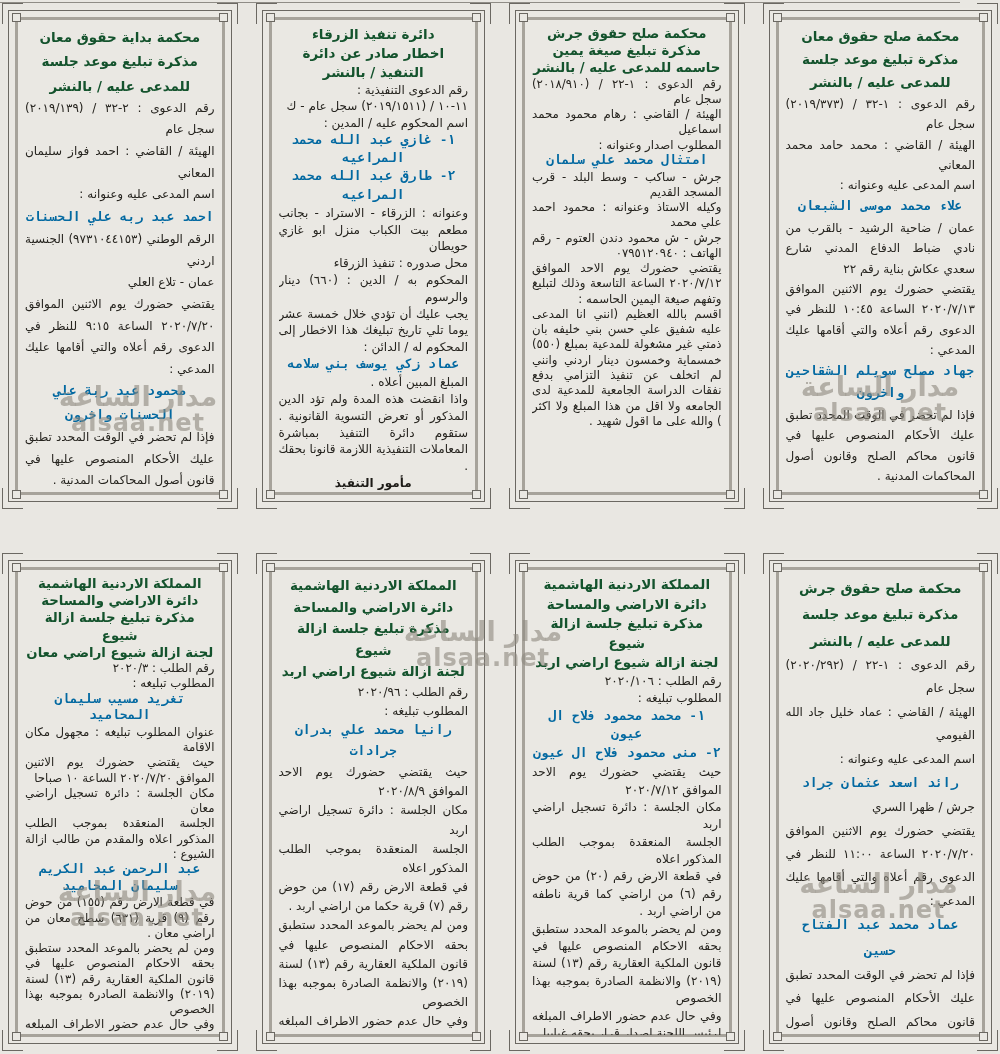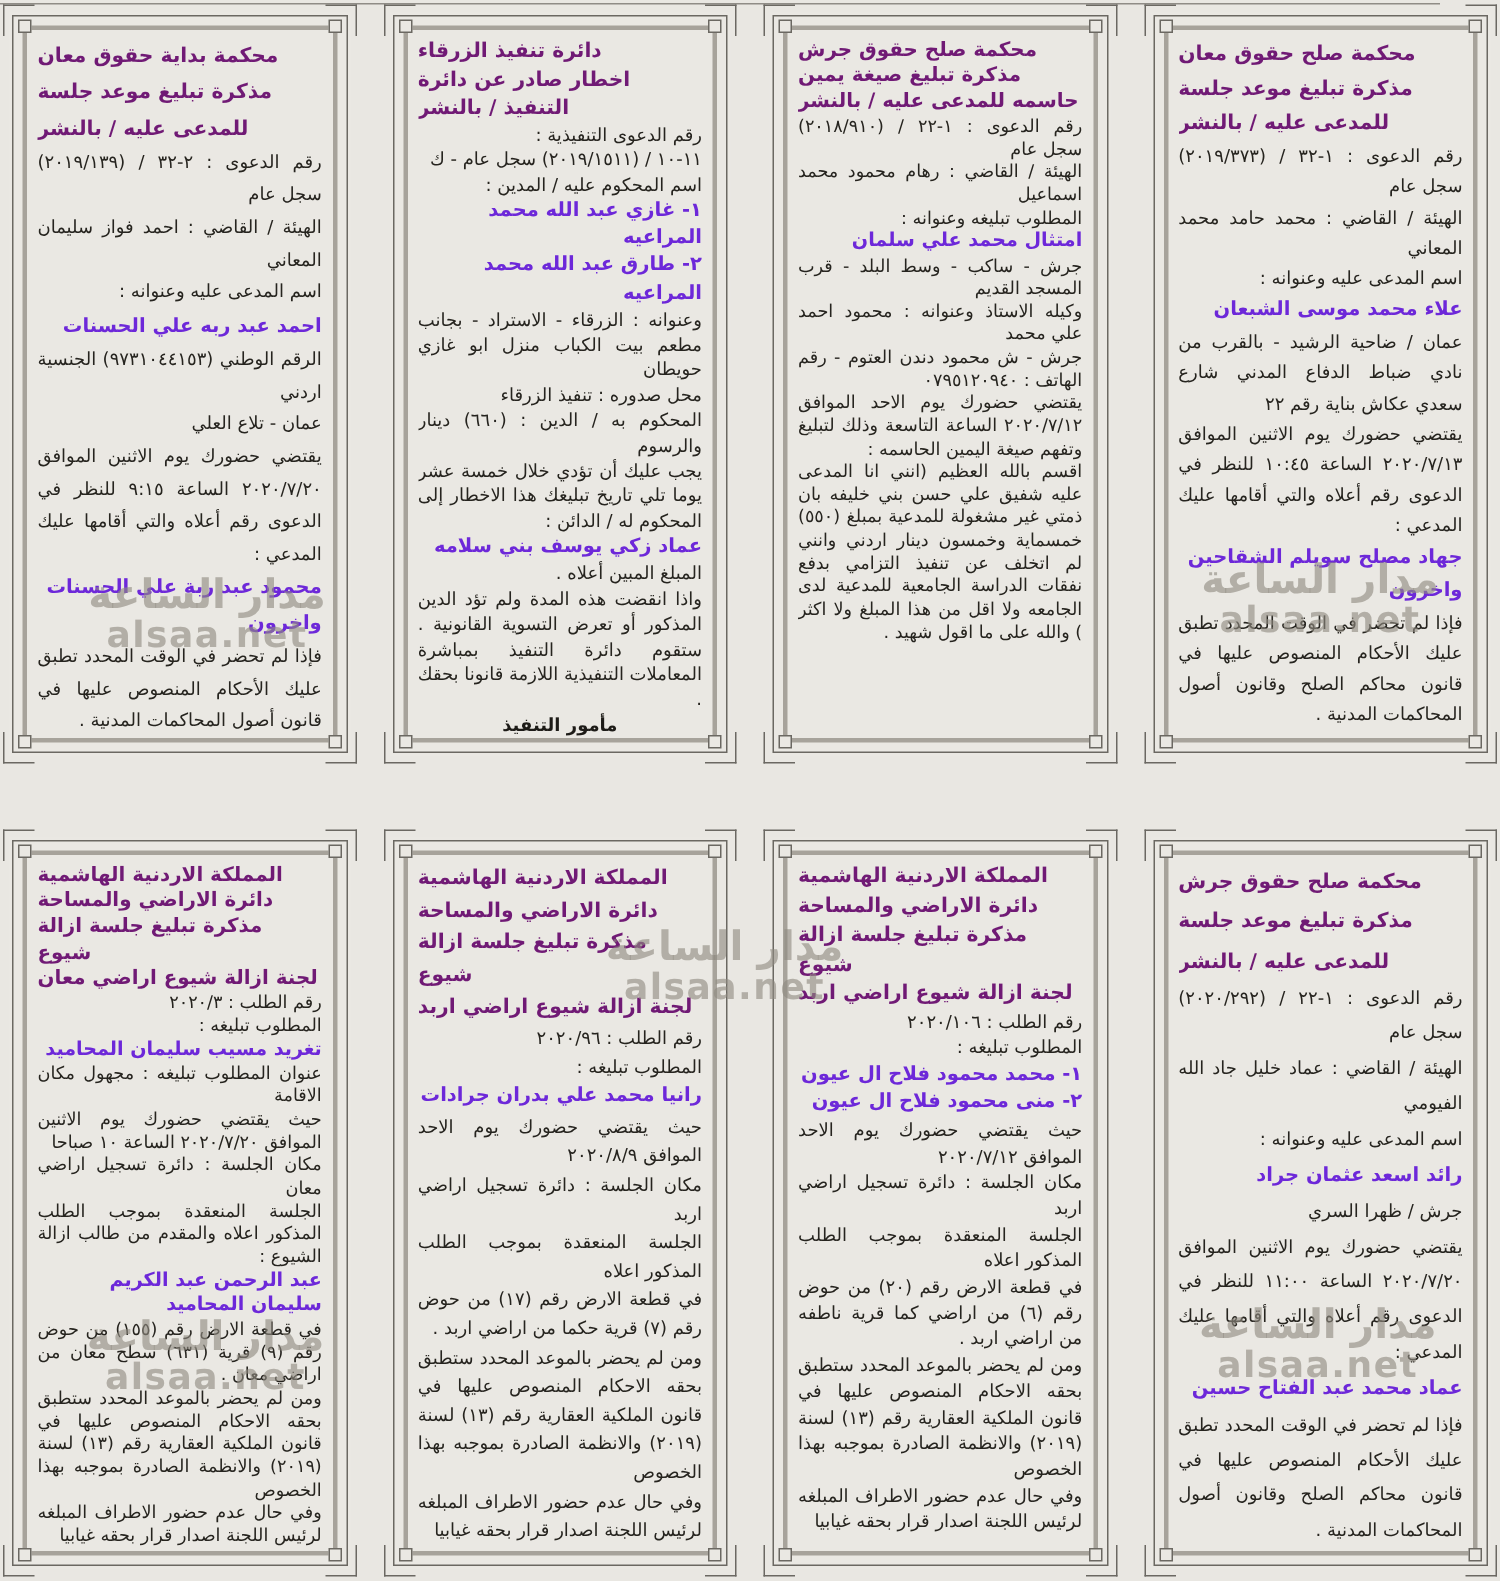--- a/index.html
+++ b/index.html
@@ -33,22 +33,22 @@
   .c.bl{bottom:-5px;left:-4px;border-bottom:1.5px solid #6b6862;border-left:1.5px solid #6b6862;}
   .c.bl::after{left:9px;bottom:9px;}
   .c.br{bottom:-5px;right:-4px;border-bottom:1.5px solid #6b6862;border-right:1.5px solid #6b6862;}
   .c.br::after{right:9px;bottom:9px;}
   .body{
     position:absolute;top:17px;bottom:11px;left:19px;right:19px;
     overflow:hidden;z-index:1;
     --fs:12px;--lh:1.95;
   }
   .body p{margin:0;font-size:var(--fs);line-height:var(--lh);}
-  .l-title{font-weight:bold;text-align:left;font-size:calc(var(--fs) + 1.5px) !important;color:#701a75;}
-  .l-name{font-weight:bold;text-align:right;font-size:calc(var(--fs) + 1px) !important;color:#6d28d9;}
+  .l-title{font-weight:bold;text-align:center;font-size:calc(var(--fs) + 1.5px) !important;color:#14532d;}
+  .l-name{font-weight:bold;text-align:center;font-size:calc(var(--fs) + 1px) !important;color:#0369a1;font-family:Liberation Mono, monospace;}
   .l-text{text-align:justify;text-align-last:right;}
   .l-centerbold{text-align:center;font-weight:bold;color:#1d1b17;}
   .wm{
     position:absolute;z-index:6;pointer-events:none;
     text-align:center;font-weight:bold;line-height:1.05;
     color:rgba(143,139,129,0.62);
   }
   .wm .a{display:block;font-size:27px;}
   .wm .n{display:block;font-size:24px;letter-spacing:1px;direction:ltr;}
 </style>
@@ -83,21 +83,21 @@
         <div class="f2"></div>
         <i class="c tl"></i>
         <i class="c tr"></i>
         <i class="c bl"></i>
         <i class="c br"></i>
         <div class="body" style="--lh: 1.3; --fs: 11.75px;">
           <p class="l-title">محكمة صلح حقوق جرش</p>
           <p class="l-title">مذكرة تبليغ صيغة يمين حاسمه للمدعى عليه / بالنشر</p>
           <p class="l-text">رقم الدعوى : ١-٢٢ / (٢٠١٨/٩١٠) سجل عام</p>
           <p class="l-text">الهيئة / القاضي : رهام محمود محمد اسماعيل</p>
-          <p class="l-text">المطلوب تبليغه وعنوانه :</p>
+          <p class="l-text">المطلوب اصدار وعنوانه :</p>
           <p class="l-name">امتثال محمد علي سلمان</p>
           <p class="l-text">جرش - ساكب - وسط البلد - قرب المسجد القديم</p>
           <p class="l-text">وكيله الاستاذ وعنوانه : محمود احمد علي محمد</p>
           <p class="l-text">جرش - ش محمود دندن العتوم - رقم الهاتف : ٠٧٩٥١٢٠٩٤٠</p>
           <p class="l-text">يقتضي حضورك يوم الاحد الموافق ٢٠٢٠/٧/١٢ الساعة التاسعة وذلك لتبليغ وتفهم صيغة اليمين الحاسمه :</p>
           <p class="l-text">اقسم بالله العظيم (انني انا المدعى عليه شفيق علي حسن بني خليفه بان ذمتي غير مشغولة للمدعية بمبلغ (٥٥٠) خمسماية وخمسون دينار اردني وانني لم اتخلف عن تنفيذ التزامي بدفع نفقات الدراسة الجامعية للمدعية لدى الجامعه ولا اقل من هذا المبلغ ولا اكثر ) والله على ما اقول شهيد .</p>
         </div>
       </section>
       <section class="notice">
         <div class="f1"></div>

